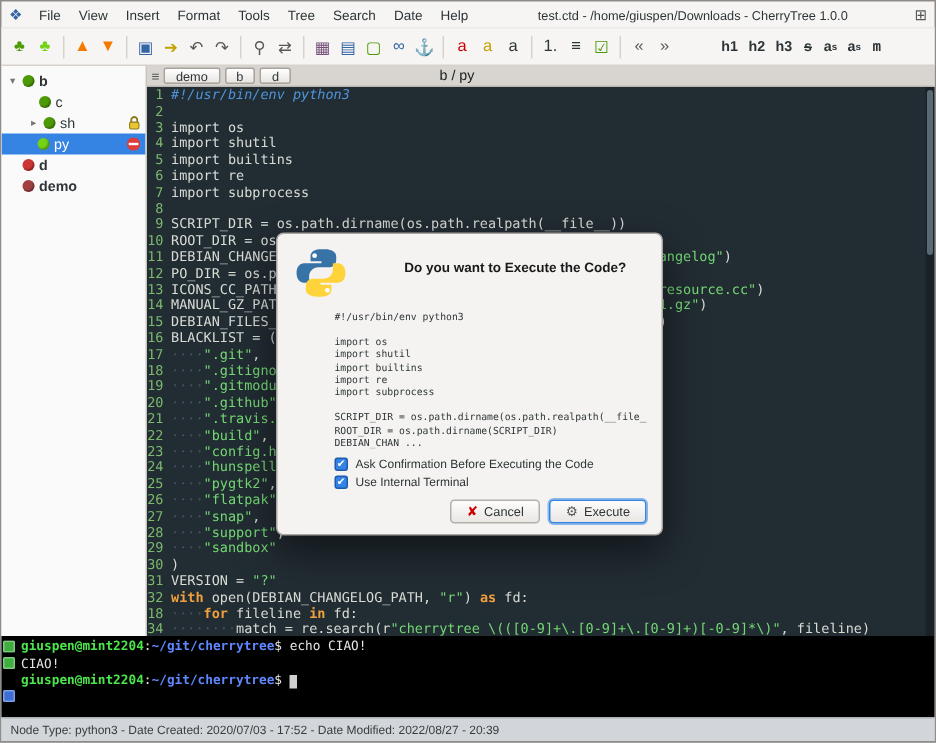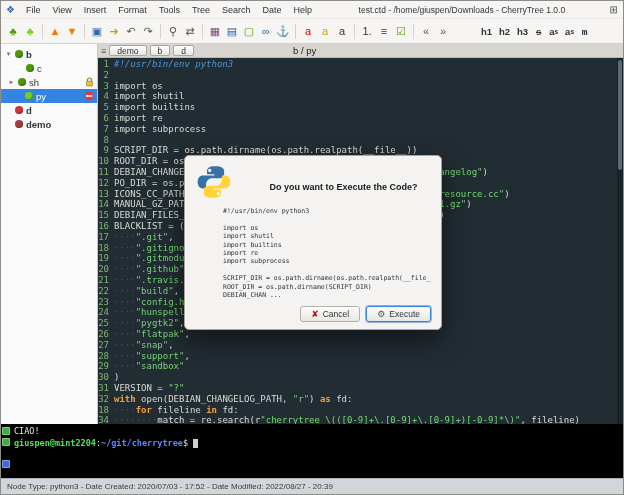--- a/index.html
+++ b/index.html
@@ -66,21 +66,21 @@
   .t-p{color:#e6e6e6}
   .term-cursor{display:inline-block;width:5px;height:9px;background:#cfcfcf;vertical-align:-1px}
 
   
   .statusbar{height:16px;flex:none;background:#d2d6da;border-top:1px solid #aab0b6;display:flex;align-items:center;font-size:8px;color:#3a3c3e;padding:0 6px;white-space:nowrap}
 
   
   .dialog{position:absolute;left:183px;top:154px;width:258px;background:#f4f3f1;border:1px solid #a8a5a0;border-radius:5px;box-shadow:0 10px 26px rgba(0,0,0,.5);z-index:10}
   .dialog-titlebar{height:15px;background:linear-gradient(#efedeb,#dedbd7);border-bottom:1px solid #c8c4bf;border-radius:5px 5px 0 0;text-align:center;font-size:8.5px;font-weight:bold;color:#35373a;line-height:15px}
   .dialog-body{padding:7px 10px 7px}
-  .dlg-top{display:flex;align-items:center;gap:23px}
+  .dlg-top{display:flex;align-items:flex-start;gap:23px}
   .py-logo{width:38px;height:38px;flex:none}
   .dlg-heading{flex:1;text-align:center;font-size:9px;font-weight:bold;color:#1a1a1a;margin-top:10px}
   .preview{margin:6px 0 0 28px;font-family:"DejaVu Sans Mono",monospace;font-size:6.5px;color:#2e3436;white-space:pre;overflow:hidden}
   .pv-line{height:8.4px;line-height:8.4px}
   .checks{margin:6px 0 0 28px}
   .check-row{display:flex;align-items:center;gap:5px;margin-top:3px;cursor:default}
   .checkbox{width:9px;height:9px;background:#3584e4;border:1px solid #1c5aad;border-radius:2px;color:#fff;font-size:7px;line-height:8px;text-align:center;flex:none}
   .check-label{font-size:8px;color:#2e3436}
   .dlg-buttons{display:flex;justify-content:flex-end;gap:6px;margin-top:7px}
   .dlg-btn{display:inline-flex;align-items:center;gap:4px;font-size:8.5px;color:#2e3436;padding:2px 10px;background:linear-gradient(#fdfdfc,#e9e6e3);border:1px solid #b3afaa;border-radius:3px;font-family:"Liberation Sans",sans-serif}
@@ -158,21 +158,21 @@
         <div class="tree-row" style="padding-left:4px">
           <span class="expander">▾</span>
           <span class="node-dot" style="background:#4e9a06"></span>
           <span class="tree-label bold">b</span>
         </div>
         <div class="tree-row" style="padding-left:15px">
           <span class="expander"></span>
           <span class="node-dot" style="background:#4e9a06"></span>
           <span class="tree-label">c</span>
         </div>
-        <div class="tree-row" style="padding-left:7px">
+        <div class="tree-row" style="padding-left:18px">
           <span class="expander">▸</span>
           <span class="node-dot" style="background:#4e9a06"></span>
           <span class="tree-label">sh</span>
           <span class="tree-badge">
             <svg width="9" height="10" viewBox="0 0 9 10">
               <path d="M2.5 4.5V3a2 2 0 014 0v1.5" fill="none" stroke="#8a7a1a" stroke-width="1.2"></path>
               <rect x="1.4" y="4.4" width="6.2" height="4.6" rx="1" fill="#e9c532" stroke="#8a7a1a" stroke-width="0.7"></rect>
             </svg>
           </span>
         </div>
@@ -252,20 +252,21 @@
     </div>
   </div>
 
   <div class="terminal">
     <div class="term-gutter">
         <span class="term-gut-icon" style="background:#3fae3f"></span>
         <span class="term-gut-icon" style="background:#3fae3f"></span>
         <span class="term-gut-icon" style="background:#3b6fd4"></span>
       </div>
     <div>
+        <div class="term-line"><span class="t-user">giuspen@mint2204</span><span class="t-p">:</span><span class="t-path">~/git/cherrytree</span><span class="t-p">$ echo CIAO!</span></div>
         <div class="term-line"><span class="t-p">CIAO!</span></div>
         <div class="term-line"><span class="t-user">giuspen@mint2204</span><span class="t-p">:</span><span class="t-path">~/git/cherrytree</span><span class="t-p">$ </span><span class="term-cursor">&nbsp;</span></div>
       </div>
   </div>
 
   <div class="statusbar">
     <span>Node Type: python3  -  Date Created: 2020/07/03 - 17:52  -  Date Modified: 2022/08/27 - 20:39</span>
   </div>
 
   <div class="dialog">
@@ -273,20 +274,30 @@
       <div class="dlg-top">
         <svg class="py-logo" viewBox="0 0 48 48">
           <path fill="#3873a8" d="M23.8 4c-5.2 0-8.6 2.2-8.6 5.8v4.4h9.2v1.6H9.8C6 15.8 3.4 19 3.4 24s2.6 8.2 6.4 8.2h4.2v-5.4c0-4.2 3.6-7.6 7.8-7.6h9c3.4 0 6-2.6 6-6V9.8C36.8 6.2 32.4 4 27.4 4h-3.6z"></path>
           <circle cx="18.6" cy="9.4" r="2" fill="#fff"></circle>
           <path fill="#ffd43b" d="M24.2 44c5.2 0 8.6-2.2 8.6-5.8v-4.4h-9.2v-1.6h14.6c3.8 0 6.4-3.2 6.4-8.2s-2.6-8.2-6.4-8.2H34v5.4c0 4.2-3.6 7.6-7.8 7.6h-9c-3.4 0-6 2.6-6 6v3.4c0 3.6 4.4 5.8 9.4 5.8h3.6z"></path>
           <circle cx="29.4" cy="38.6" r="2" fill="#fff"></circle>
         </svg>
         <div class="dlg-heading">Do you want to Execute the Code?</div>
       </div>
       <div class="preview"><div class="pv-line">#!/usr/bin/env python3</div><div class="pv-line">&nbsp;</div><div class="pv-line">import os</div><div class="pv-line">import shutil</div><div class="pv-line">import builtins</div><div class="pv-line">import re</div><div class="pv-line">import subprocess</div><div class="pv-line">&nbsp;</div><div class="pv-line">SCRIPT_DIR = os.path.dirname(os.path.realpath(__file__))</div><div class="pv-line">ROOT_DIR = os.path.dirname(SCRIPT_DIR)</div><div class="pv-line">DEBIAN_CHAN ...</div></div>
+      <div class="checks">
+          <label class="check-row">
+            <span class="checkbox">✔</span>
+            <span class="check-label">Ask Confirmation Before Executing the Code</span>
+          </label>
+          <label class="check-row">
+            <span class="checkbox">✔</span>
+            <span class="check-label">Use Internal Terminal</span>
+          </label>
+        </div>
       <div class="dlg-buttons">
           <button class="dlg-btn"><span class="btn-glyph" style="color:#cc0000">✘</span>Cancel</button>
           <button class="dlg-btn focused"><span class="btn-glyph" style="color:#555753">⚙</span>Execute</button>
         </div>
     </div>
   </div>
 
 </div>
 
 </body></html>

